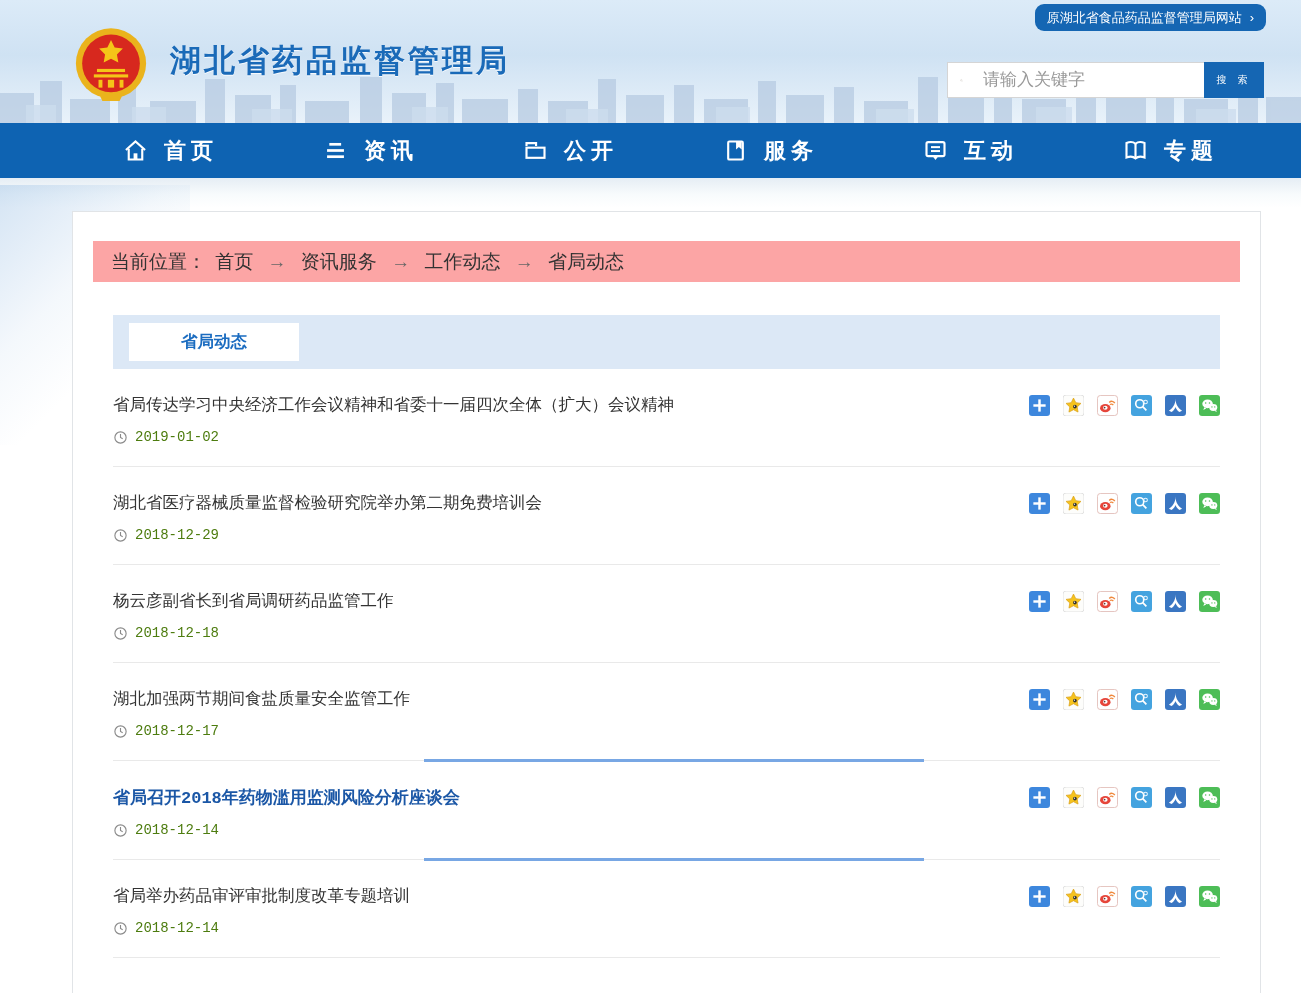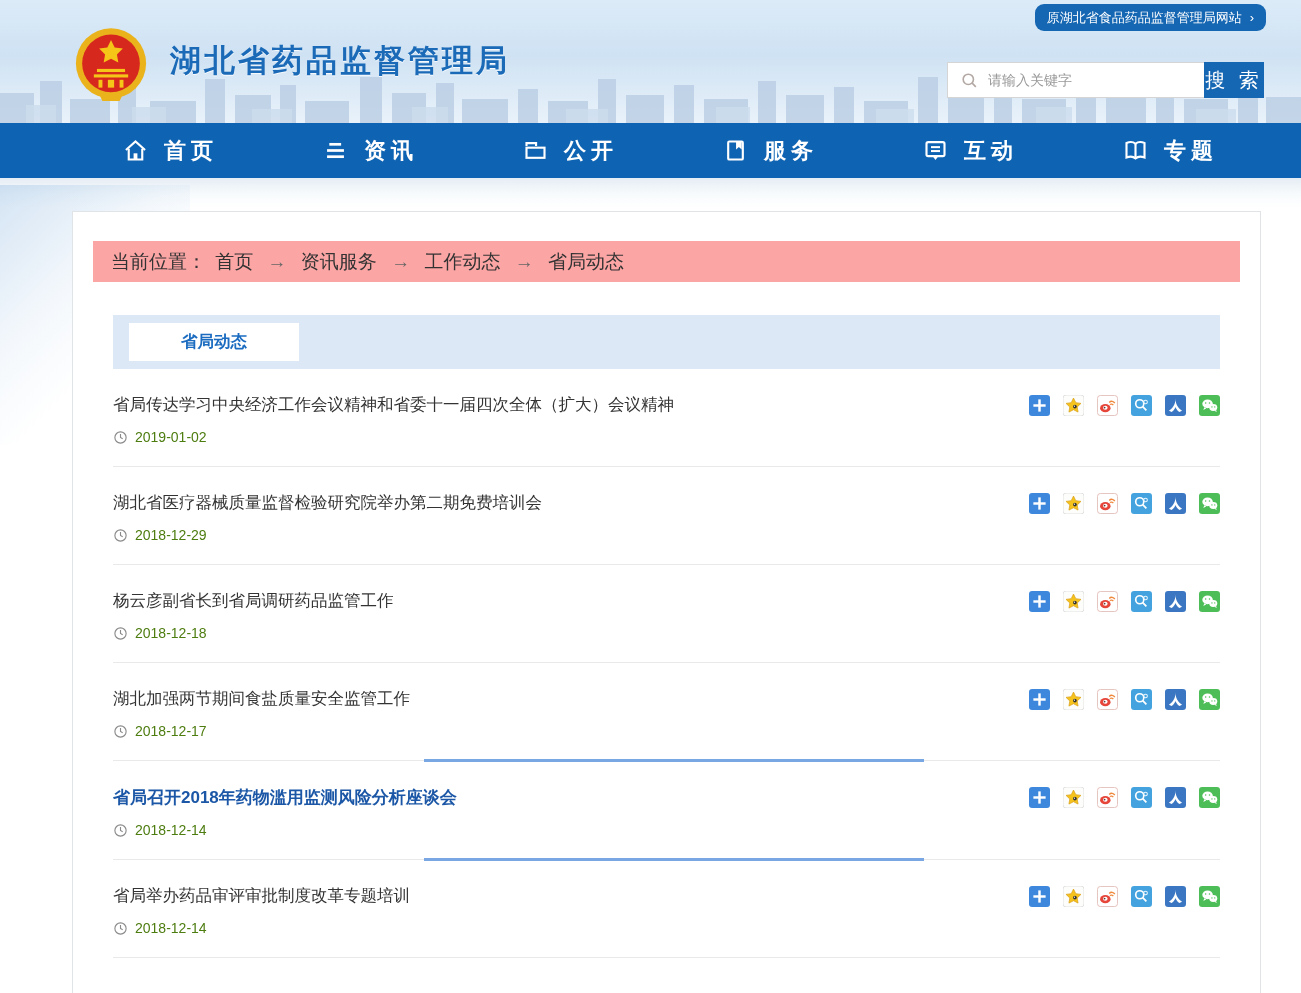--- a/index.html
+++ b/index.html
@@ -13,25 +13,25 @@
   .emblem { position:absolute; left:72px; top:24px; width:78px; height:82px; }
   .site-title { position:absolute; left:170px; top:40px; font-size:31px; font-weight:bold;
     color:#1a6ab8; letter-spacing:3px; text-shadow:0 1px 0 rgba(255,255,255,.8); }
   .old-site-btn { position:absolute; right:35px; top:4px; height:27px; background:#1566b3;
     color:#fff; font-size:13px; line-height:27px; padding:0 12px; border-radius:9px;
     cursor:pointer; white-space:nowrap; }
   .old-site-btn .arr { margin-left:8px; font-size:13px; }
   .searchbar { position:absolute; right:37px; top:62px; height:36px; display:flex; }
   .search-input-wrap { width:257px; height:36px; background:#fff; border:1px solid #d5d5d5;
     border-right:none; display:flex; align-items:center; padding-left:12px; }
-  .search-input { border:none; outline:none; flex:1; font-size:14px; color:#737373;
-    margin-left:9px; font-family:inherit; background:transparent; }
+  .search-input { border:none; outline:none; flex:1; font-size:17px; color:#737373;
+    margin-left:20px; font-family:inherit; background:transparent; }
   .search-input::placeholder { color:#999; }
   .search-btn { width:60px; height:36px; background:#1566b3; color:#fff; border:none;
-    font-size:20px; letter-spacing:4px; cursor:pointer; font-family:inherit; }
+    font-size:10px; letter-spacing:4px; cursor:pointer; font-family:inherit; }
 
   
   .nav { width:1301px; height:55px; background:#0e63b2; display:flex; padding-left:70px; }
   .nav-item { width:200px; display:flex; align-items:center; justify-content:center;
     cursor:pointer; color:#fff; }
   .nav-item svg { width:27px; height:27px; margin-right:15px; }
   .nav-label { font-size:22px; font-weight:bold; letter-spacing:5px; }
 
   .nav-reflection { width:1301px; height:30px;
     background:linear-gradient(180deg,#dfe9f2 0%,#f6fafc 55%,#ffffff 100%); opacity:.8; }
@@ -49,21 +49,21 @@
 
   .inner { margin:0 20px; }
   .tabbar { margin-top:33px; height:54px; background:#dce8f6; display:flex;
     align-items:center; padding-left:16px; }
   .tab { width:170px; height:38px; display:flex; align-items:center; justify-content:center;
     font-size:16.5px; cursor:pointer; margin-right:18px; }
   .tab.active { background:#ffffff; color:#1b6cc0; font-weight:bold; }
   .tab.inactive { background:#fcfcfb; color:#333; }
 
   
-  .news-list { margin-top:0; }
+  .news-list { margin-top:0;font-family:Liberation Mono, monospace; }
   .news-item { position:relative; padding:25px 0 21px; border-bottom:1px solid #e9e9e9; }
   .news-top { display:flex; align-items:center; justify-content:space-between; }
   .news-title { font-size:16.5px; color:#333; cursor:pointer; max-width:820px;
     white-space:nowrap; overflow:hidden; }
   .news-item.highlight .news-title { color:#1b57a6; font-weight:bold; font-size:17px; }
   .share-row { display:flex; align-items:center; }
   .share-row .shic { width:21px; height:21px; margin-left:13px; cursor:pointer; display:block; }
   .news-date { margin-top:13px; display:flex; align-items:center; color:#4d7c0f; font-size:14px; }
   .news-date svg { width:15px; height:15px; margin-right:7px; }
   .blue-seg { position:absolute; left:311px; bottom:-2px; width:500px; height:3px;

